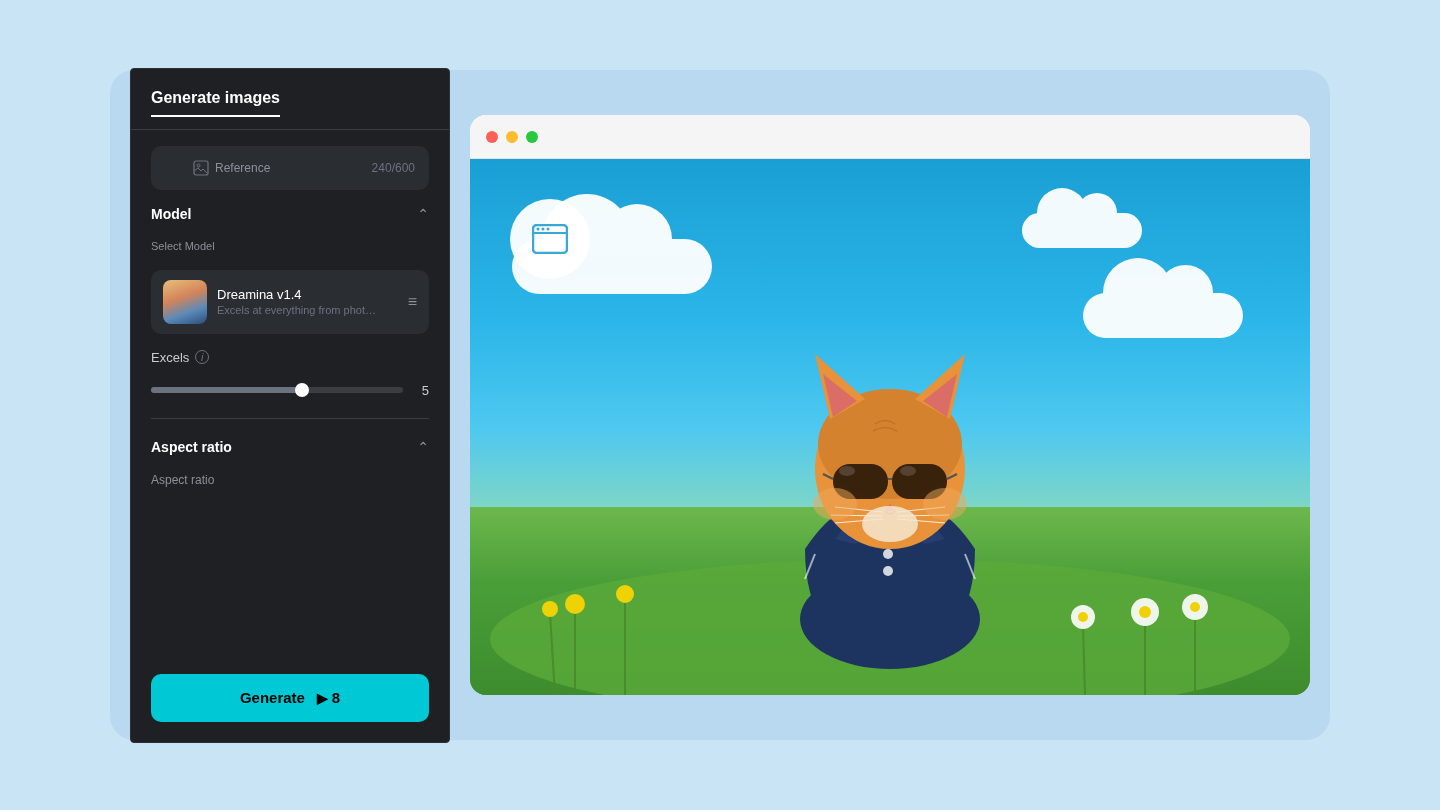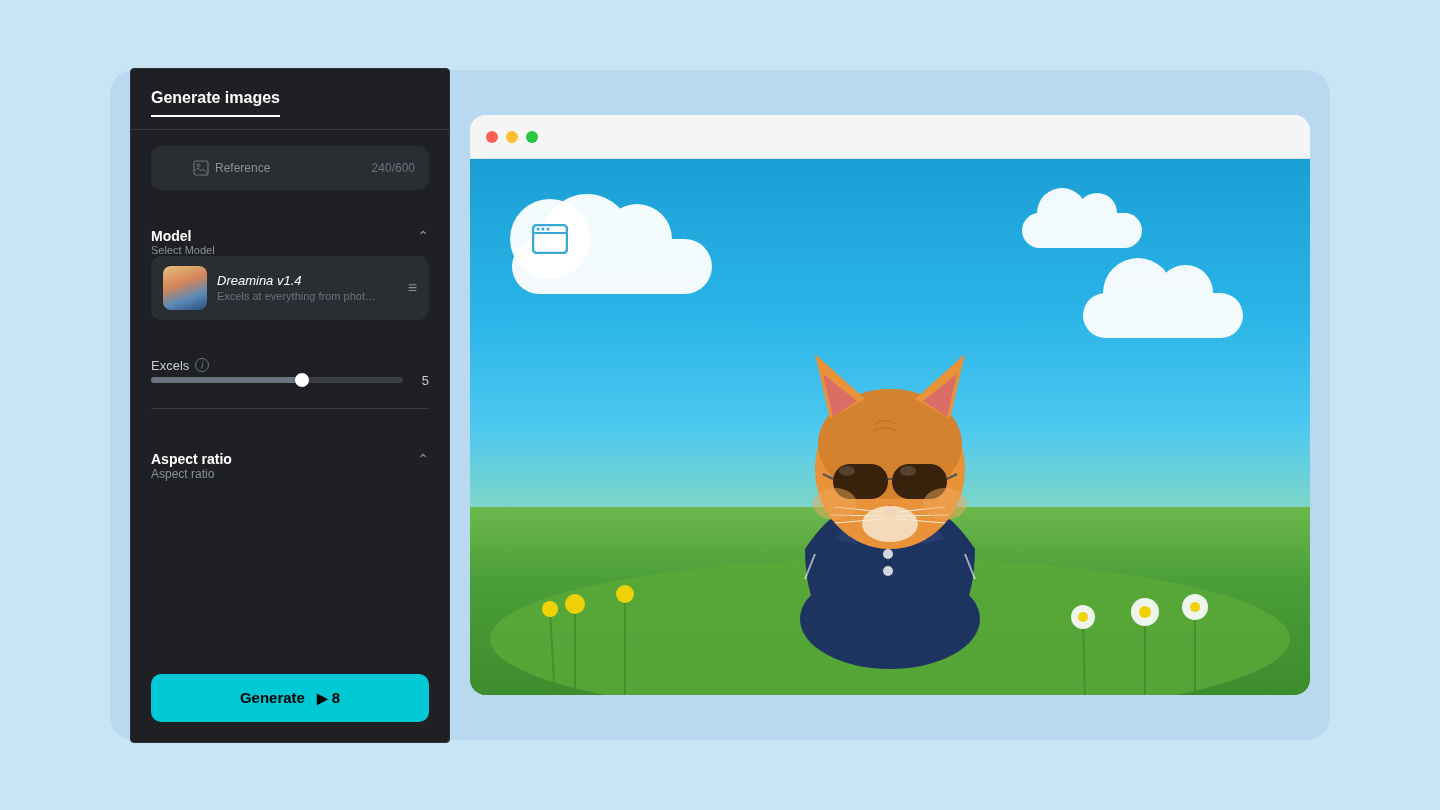--- a/index.html
+++ b/index.html
@@ -105,22 +105,21 @@
 
     .char-count {
       color: #6b7280;
       font-size: 12px;
     }
 
     
     .section {
       display: flex;
       flex-direction: column;
-      gap: 0;
-      margin-top: 22px;
+      gap: 18px;
     }
 
     .section-header {
       display: flex;
       align-items: center;
       justify-content: space-between;
     }
 
     .section-title {
       color: #ffffff;
@@ -165,21 +164,20 @@
     }
 
     .model-info {
       flex: 1;
     }
 
     .model-name {
       color: #ffffff;
       font-size: 13px;
       font-weight: 500;
-      font-style: italic;
     }
 
     .model-desc {
       color: #6b7280;
       font-size: 11px;
       margin-top: 2px;
       white-space: nowrap;
       overflow: hidden;
       text-overflow: ellipsis;
       max-width: 160px;

